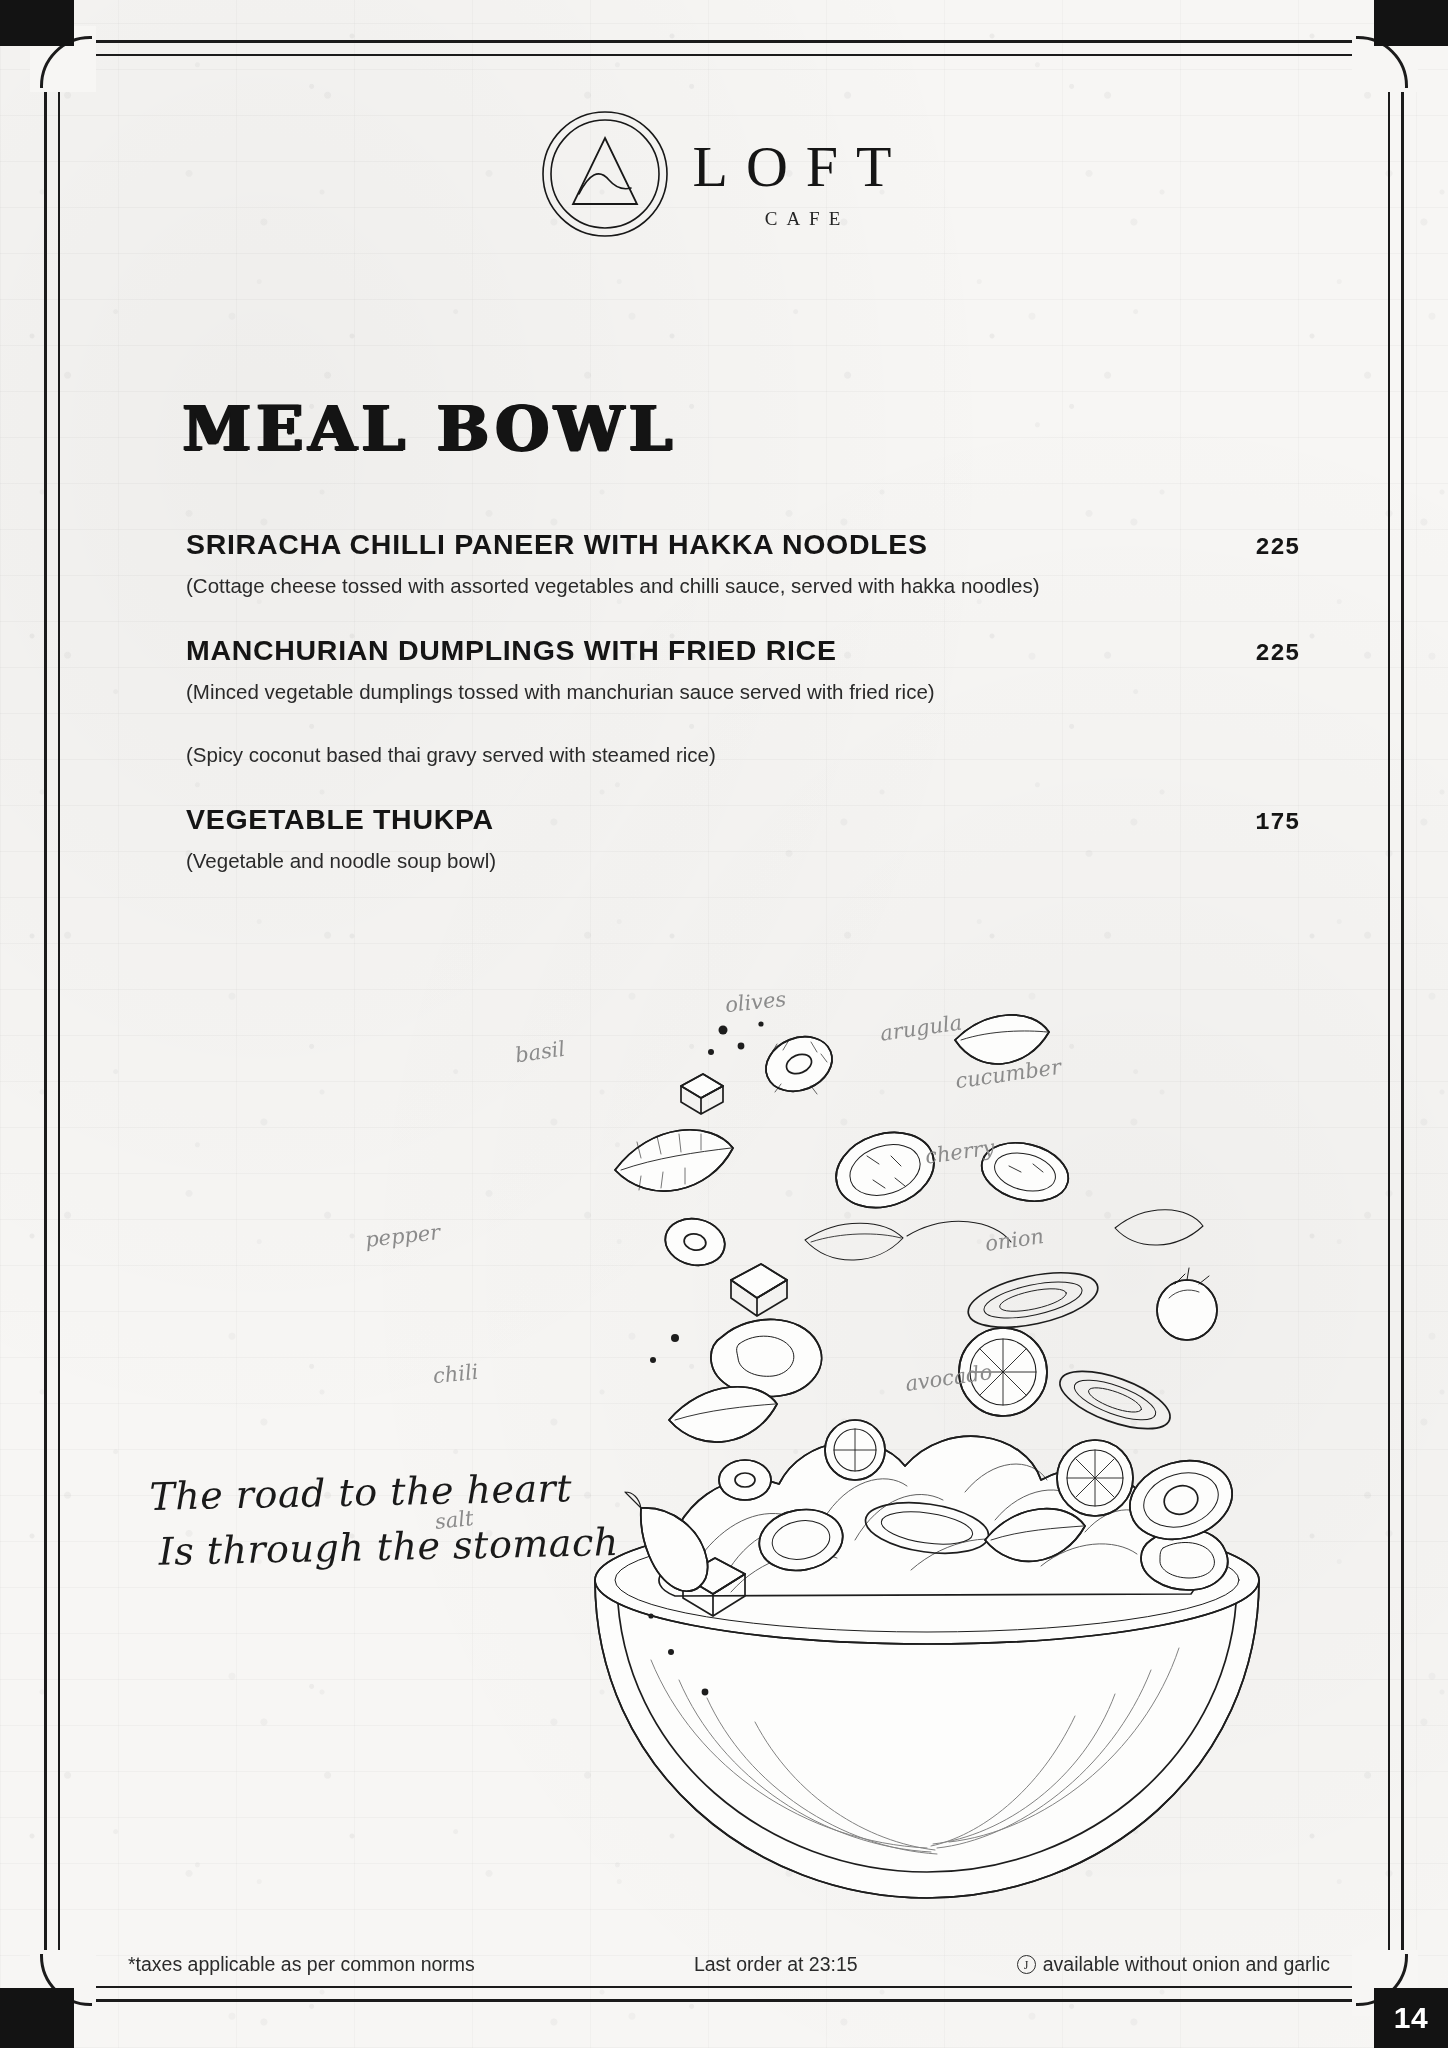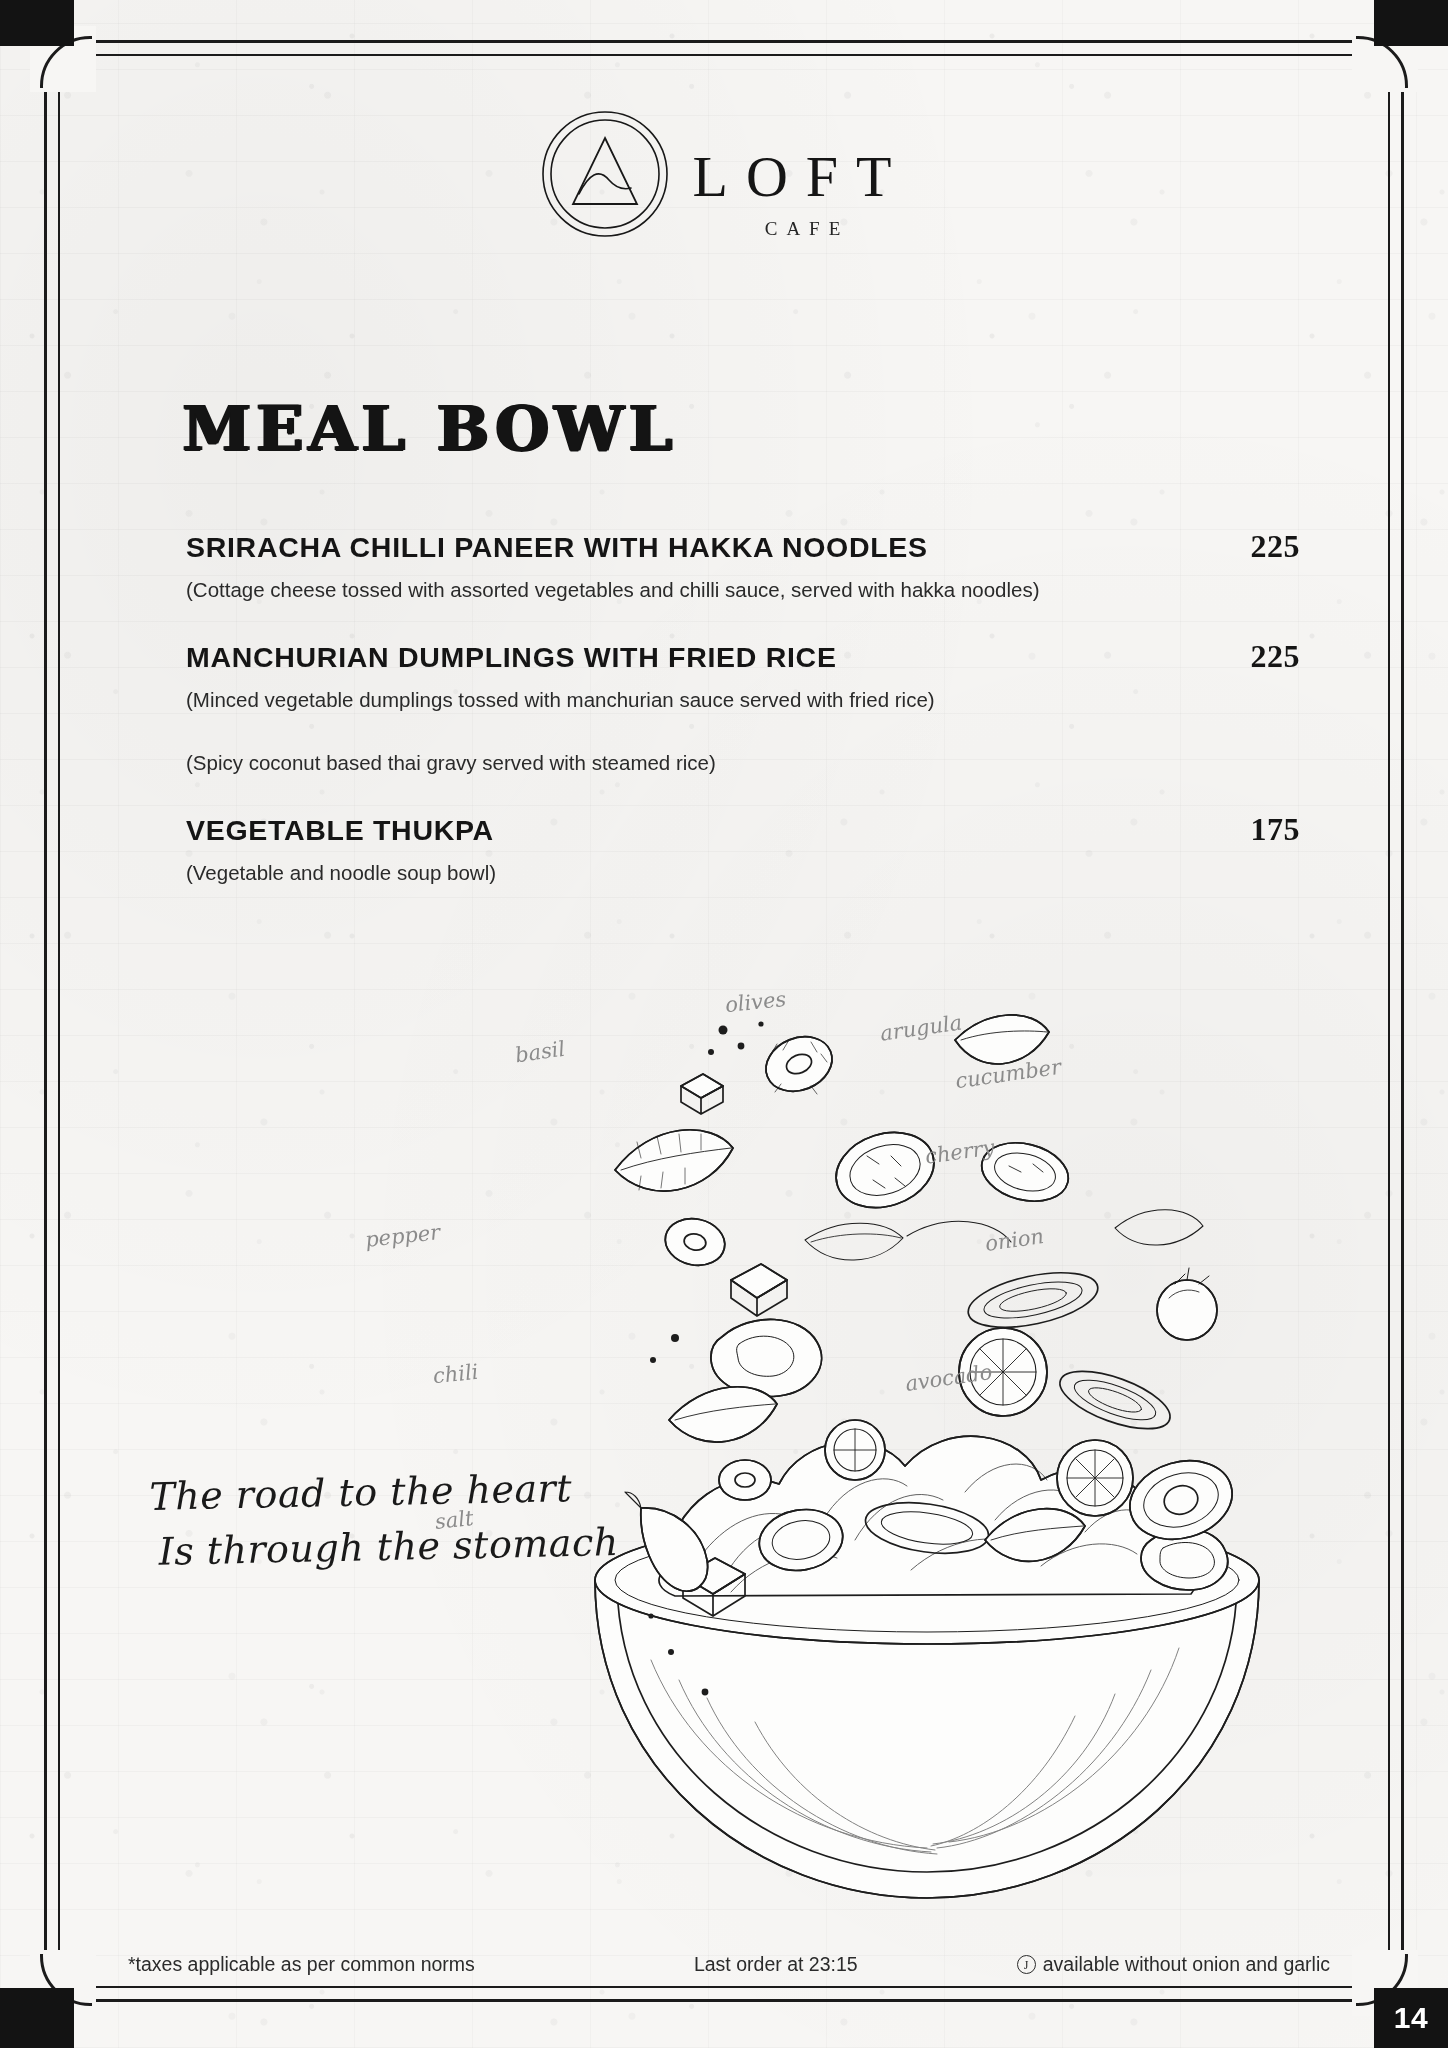--- a/index.html
+++ b/index.html
@@ -123,21 +123,21 @@
     inset: 0;
     z-index: 4;
   }
 
   
   .logo-row {
     position: absolute;
     top: 108px;
     left: 0; right: 0;
     display: flex;
-    align-items: flex-end;
+    align-items: center;
     justify-content: center;
   }
   .logo-mark { width: 132px; height: 132px; flex: 0 0 auto; }
   .logo-text {
     margin-left: 22px;
     padding-top: 20px;
     text-align: center;
   }
   .logo-word {
     font-family: "Liberation Serif", serif;
@@ -192,22 +192,22 @@
   }
   .item-name {
     font-family: "Liberation Sans", sans-serif;
     font-size: 28.5px;
     font-weight: 600;
     letter-spacing: .7px;
     color: #151515;
     text-transform: uppercase;
   }
   .item-price {
-    font-family: Liberation Serif, serif;
-    font-size: 32px;
+    font-family: Liberation Mono, monospace;
+    font-size: 24px;
     font-weight: 700;
     color: #151515;
     letter-spacing: .5px;
     padding-right: 8px;
   }
   .item-desc {
     font-family: "Liberation Sans", sans-serif;
     font-size: 20.5px;
     color: #2a2a2a;
     line-height: 1.42;

